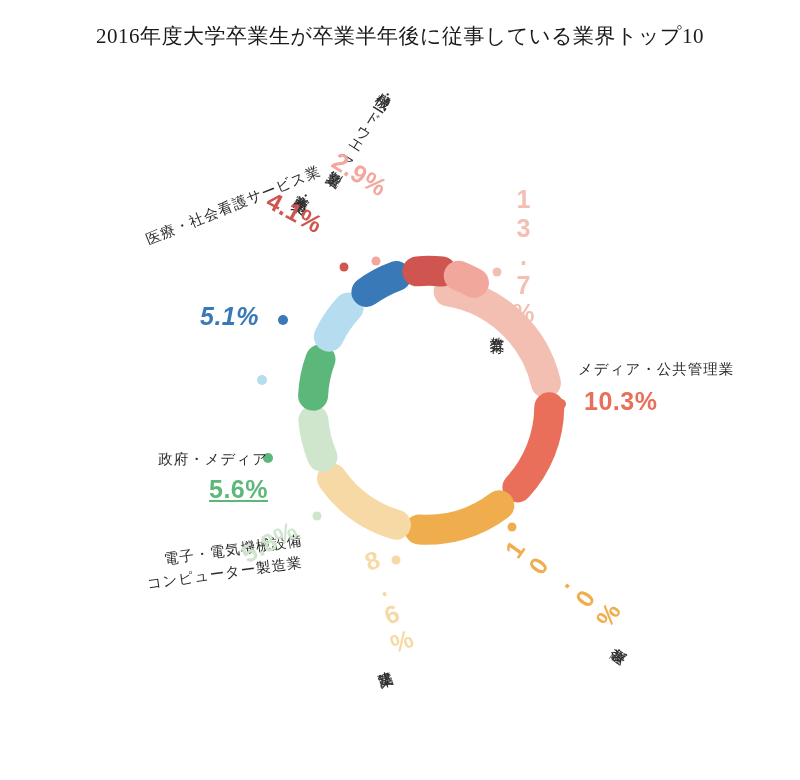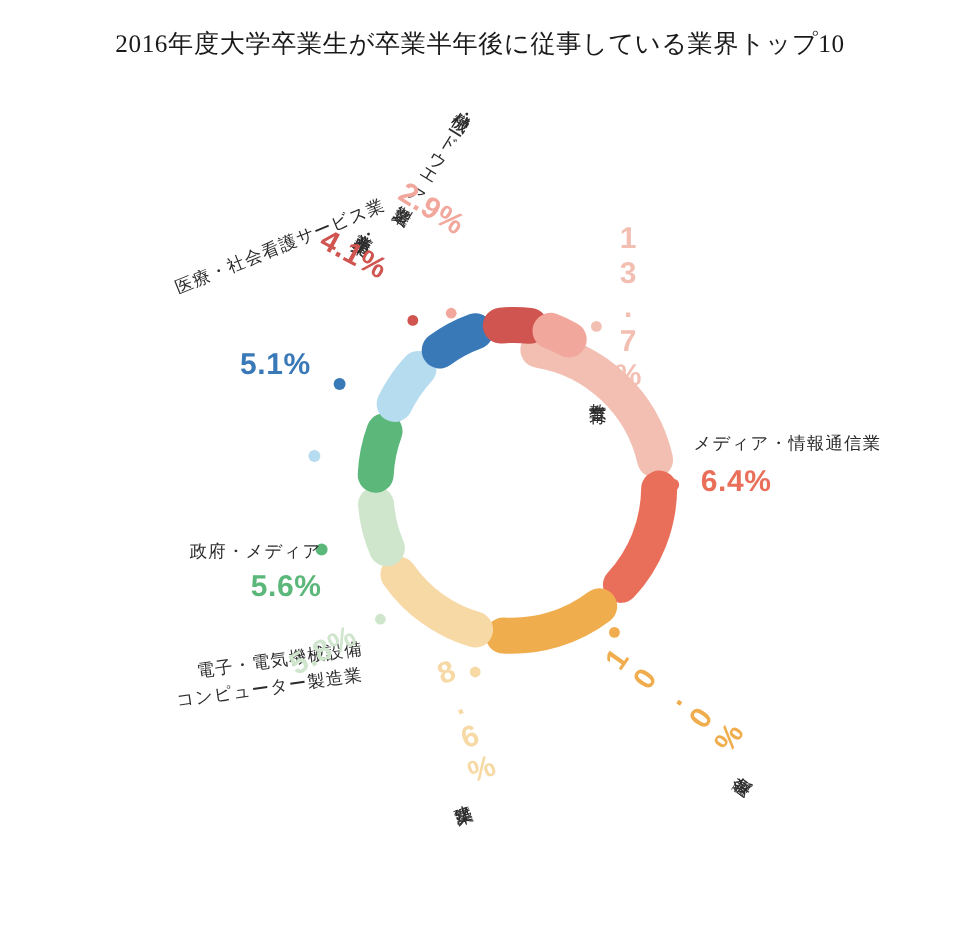--- a/index.html
+++ b/index.html
@@ -95,22 +95,22 @@
       <circle cx="376" cy="261" r="4.5" fill="#f1a79c"></circle>
     </g>
   </svg>
 
   <div class="lbl" style="left:487px; top:185px;">
     <span class="cat vert">教育業</span>
     <span class="val vert" style="color:#f2bfb2; margin-left:-2px;">13.7%</span>
   </div>
 
   <div class="lbl" style="left:578px; top:360px; text-align:left;">
-    <div class="cat">メディア・情報通信業</div>
-    <div class="val" style="color:#ea6f5a; margin-top:8px; margin-left:6px;">6.4%</div>
+    <div class="cat">メディア・公共管理業</div>
+    <div class="val" style="color:#ea6f5a; margin-top:8px; margin-left:6px;">10.3%</div>
   </div>
 
   <div class="lbl" style="left:530px; top:520px; transform: rotate(-55deg);">
     <span class="cat vert">金融業</span>
     <span class="val vert" style="color:#f0ad4e;">10.0%</span>
   </div>
 
   <div class="lbl" style="left:350px; top:548px; transform: rotate(-20deg);">
     <span class="cat vert">建築業</span>
     <span class="val vert" style="color:#f7d9a6;">8.6%</span>
@@ -119,28 +119,28 @@
   <div class="lbl" style="left:143px; top:542px; text-align:right; width:160px;">
     <div class="cat" style="transform: rotate(-8deg);">電子・電気機械設備</div>
     <div class="cat" style="transform: rotate(-8deg); margin-top:3px;">コンピューター製造業</div>
   </div>
   <div class="lbl" style="left:240px; top:528px; transform: rotate(-28deg);">
     <span class="val" style="color:#cfe6cd;">5.8%</span>
   </div>
 
   <div class="lbl" style="left:138px; top:450px; text-align:right; width:130px;">
     <div class="cat">政府・メディア</div>
-    <div class="val" style="color:#5cb87a; margin-top:6px; text-align:right;">5.6%</div>
+    <div class="val" style="color:#5cb87a; margin-top:6px; text-align:right;text-decoration:underline;">5.6%</div>
   </div>
 
 
   <div class="lbl" style="left:140px; top:196px; transform: rotate(-22deg);">
     <span class="cat">医療・社会看護サービス業</span>
   </div>
-  <div class="lbl" style="left:200px; top:290px;">
+  <div class="lbl" style="left:200px; top:302px;font-style:italic;">
     <span class="val" style="color:#3a79b8;">5.1%</span>
   </div>
 
   <div class="lbl" style="left:300px; top:178px; transform: rotate(28deg);">
     <span class="cat vert">商業・小売業</span>
   </div>
   <div class="lbl" style="left:265px; top:198px; transform: rotate(28deg);">
     <span class="val" style="color:#d0544f;">4.1%</span>
   </div>
 

